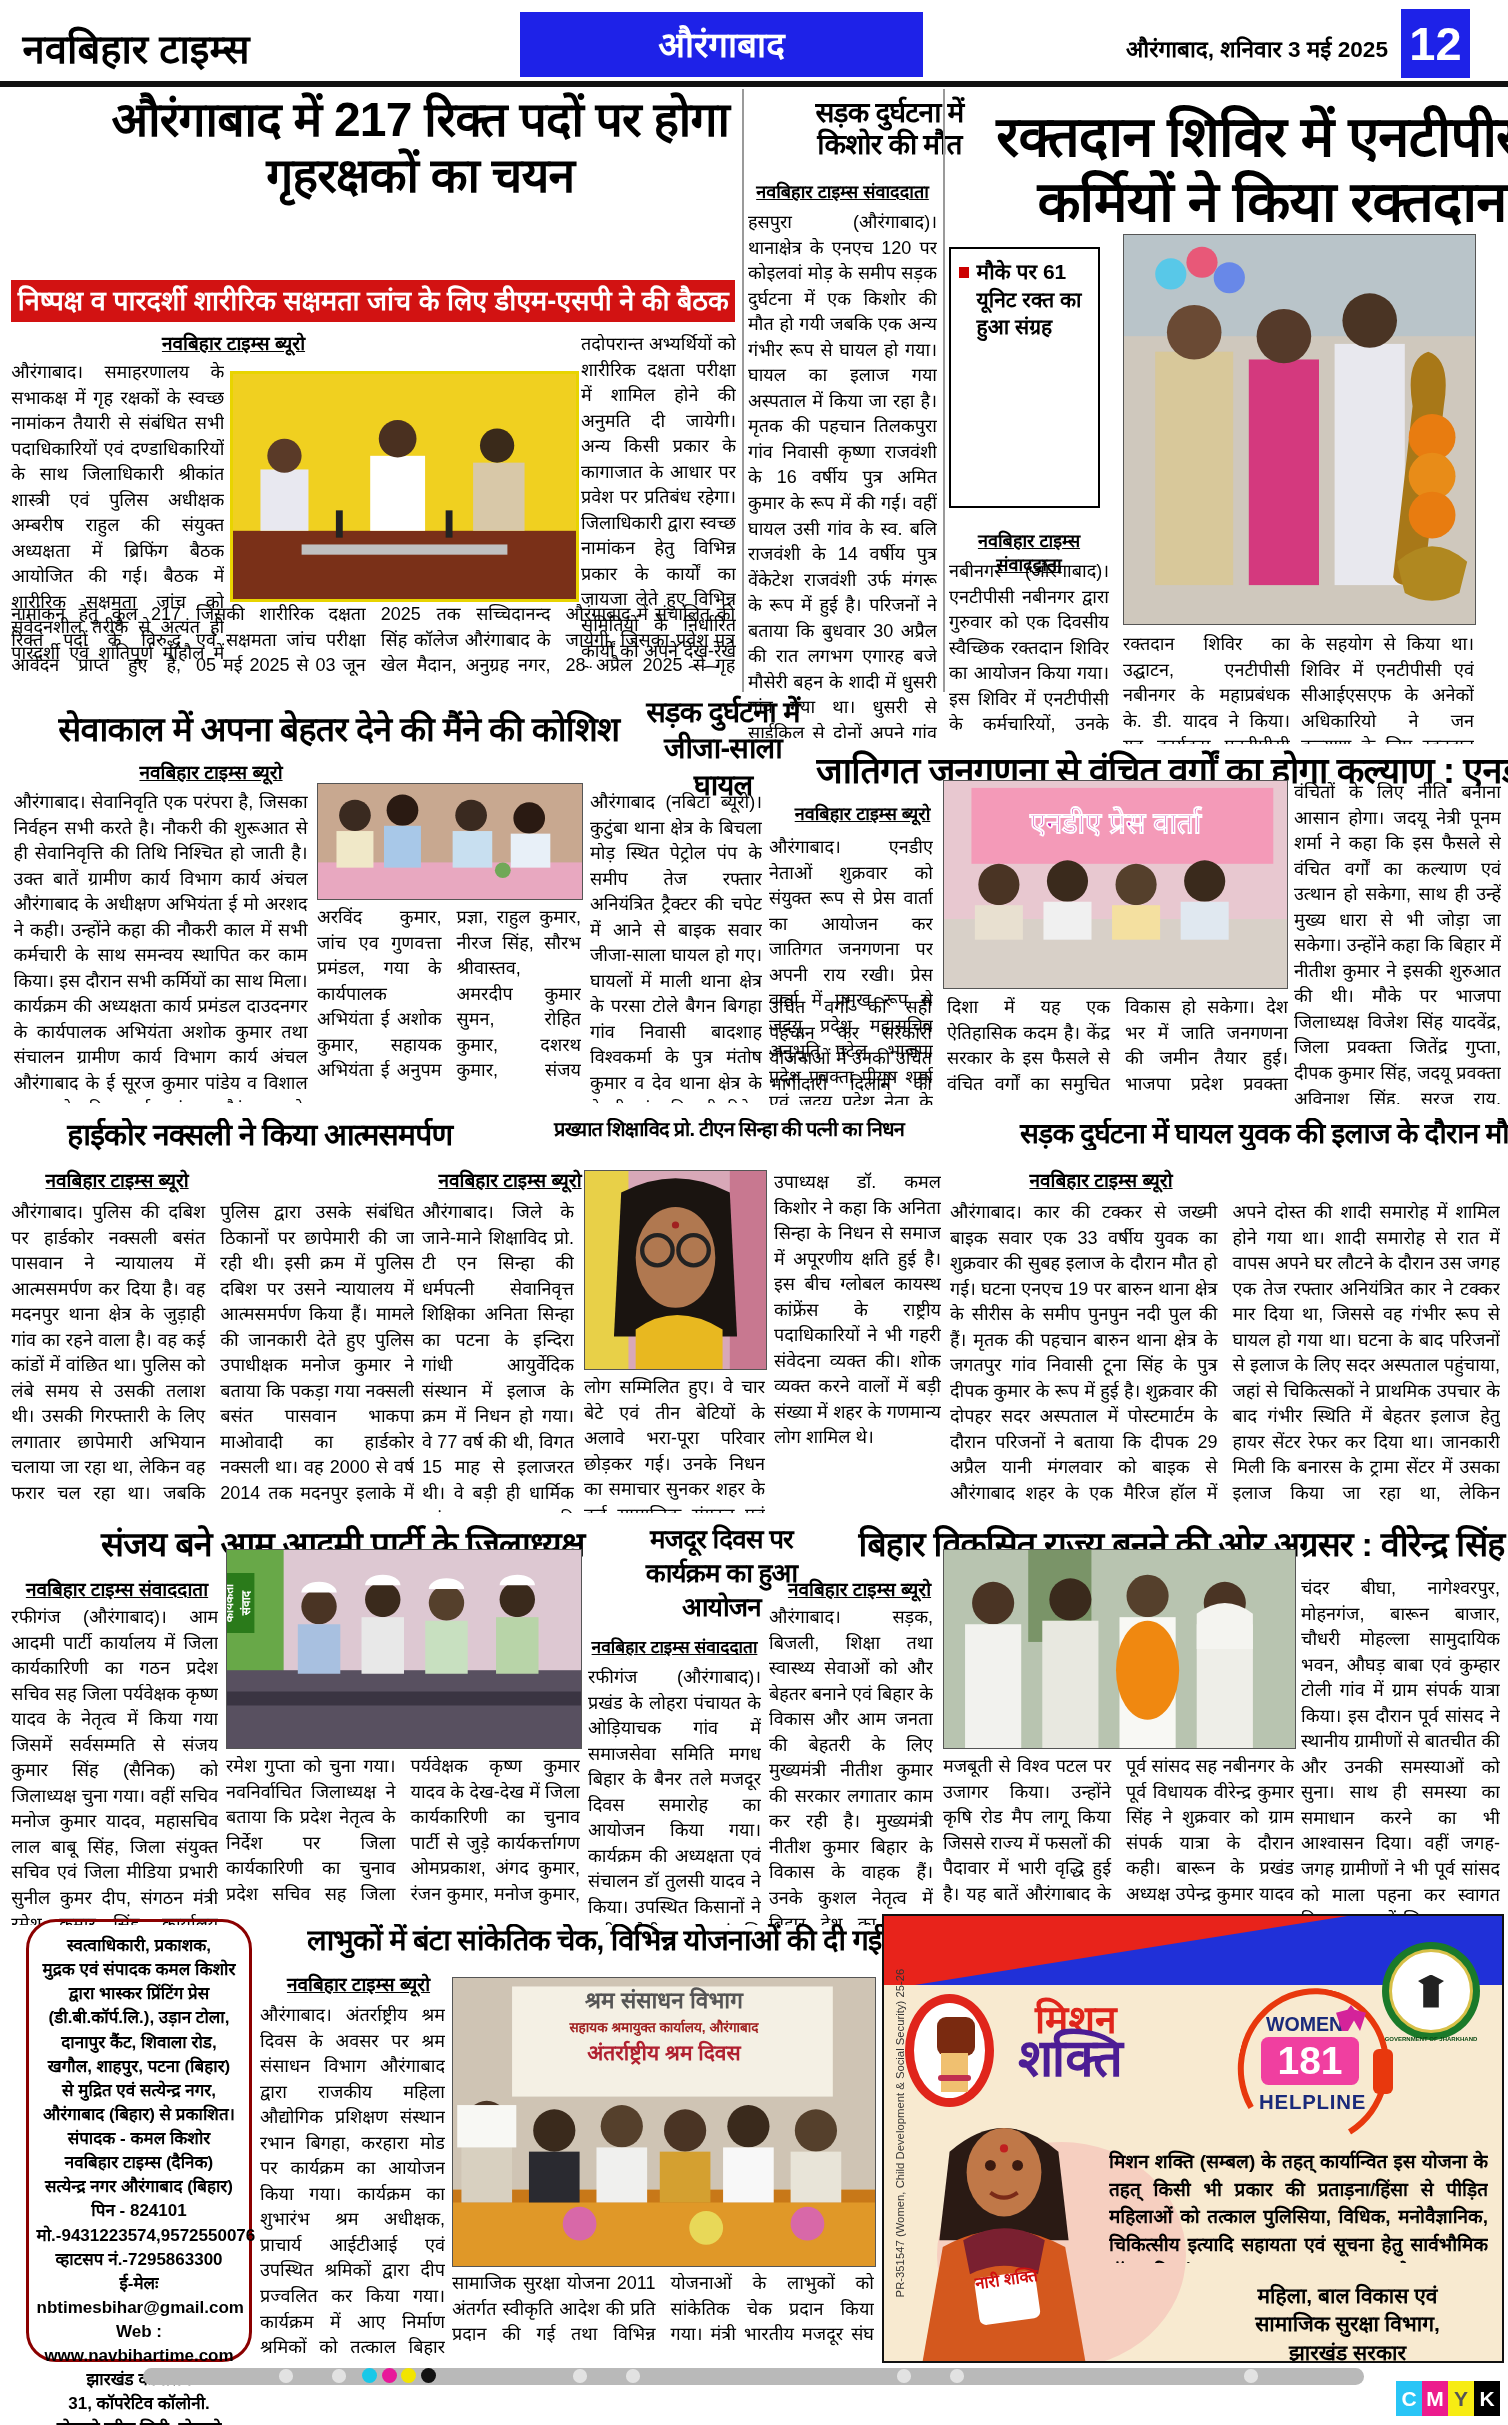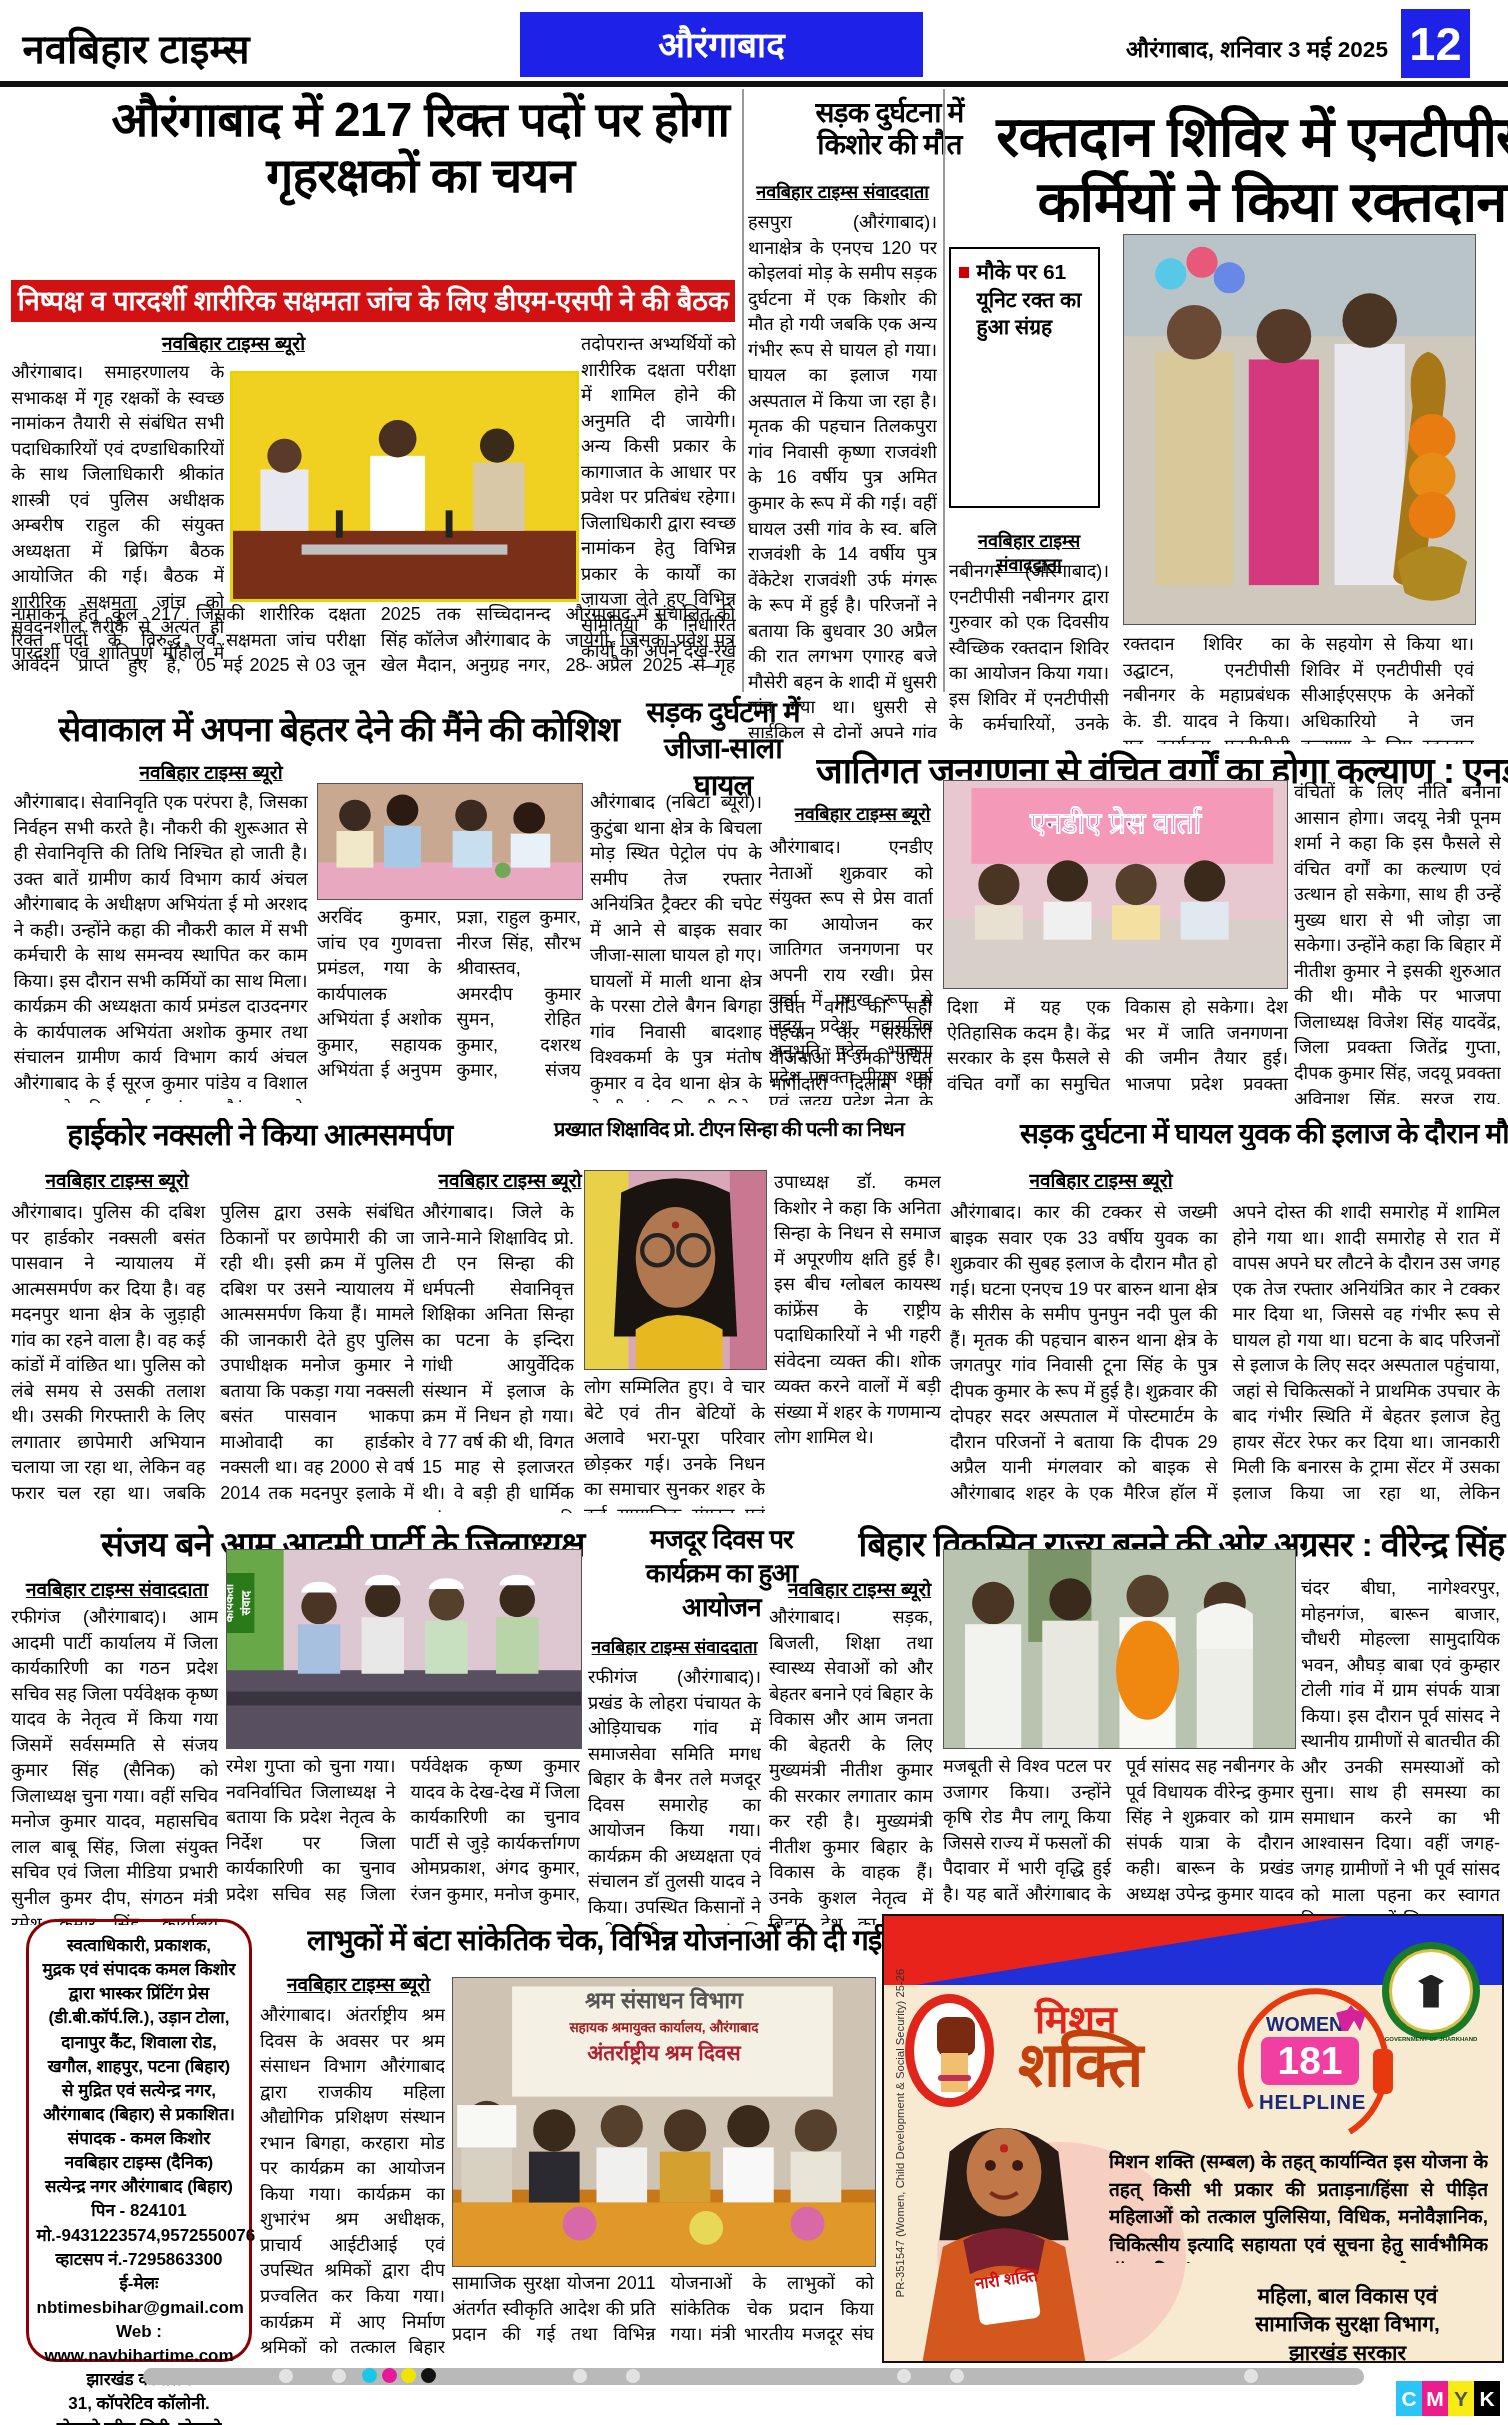--- a/index.html
+++ b/index.html
@@ -286,21 +286,21 @@
     <div class="abs" style="width:26px;height:33px;background:#222;clip-path:polygon(20% 100%,20% 30%,0 20%,50% 0,100% 20%,80% 30%,80% 100%);"></div>
     <div class="abs" style="bottom:-1.5px;left:0;width:98px;text-align:center;font-size:6px;color:#0a4a14;font-weight:bold;">GOVERNMENT OF JHARKHAND</div>
   </div>
 
   <div class="abs" style="left:21px;top:78px;width:89px;height:113px;border-radius:50%;border:9.8px solid #e0251b;background:#fff;box-sizing:border-box;">
     <div class="abs" style="left:22.6px;top:13.6px;width:38px;height:39px;background:#7a2a10;border-radius:9px;"></div>
     <div class="abs" style="left:27px;top:50px;width:27px;height:39px;background:#f0c070;"></div>
     <div class="abs" style="left:24px;top:72px;width:33px;height:6px;background:#c03050;border-radius:3px;"></div>
   </div>
   <div class="abs" style="left:151px;top:75px;font-size:39px;font-weight:bold;color:#e0251b;">मिशन</div>
-  <div class="abs" style="left:134px;top:104px;font-size:62px;font-weight:900;color:#c2410c;letter-spacing:-1.5px;">शक्ति</div>
+  <div class="abs" style="left:134px;top:104px;font-size:52px;font-weight:900;color:#4c1d95;letter-spacing:-1.5px;">शक्ति</div>
 
   <div class="abs" style="left:354px;top:72px;width:151px;height:158px;border:6.8px solid #e8380d;border-radius:50%;
               border-bottom-color:transparent;transform:rotate(14deg);box-sizing:border-box;"></div>
   <div class="abs" style="left:489px;top:133px;width:19.6px;height:45px;background:#e8380d;border-radius:6px;"></div>
   <div class="abs" style="left:382px;top:97px;font-size:19.6px;font-weight:bold;color:#1a2a7a;">WOMEN</div>
   <div class="abs" style="left:452px;top:89px;width:30px;height:26px;background:#d4239a;
               clip-path:polygon(50% 0,62% 18%,100% 30%,80% 100%,60% 60%,40% 100%,20% 100%,0 30%,38% 18%);"></div>
   <div class="abs" style="left:377px;top:121px;width:98px;height:48px;background:#f03fa0;border-radius:7.5px;
               color:#fff;font-size:39px;font-weight:900;text-align:center;line-height:48px;">181</div>
   <div class="abs" style="left:375px;top:175px;font-size:20.4px;font-weight:bold;color:#1a2a7a;letter-spacing:0.8px;">HELPLINE</div>

